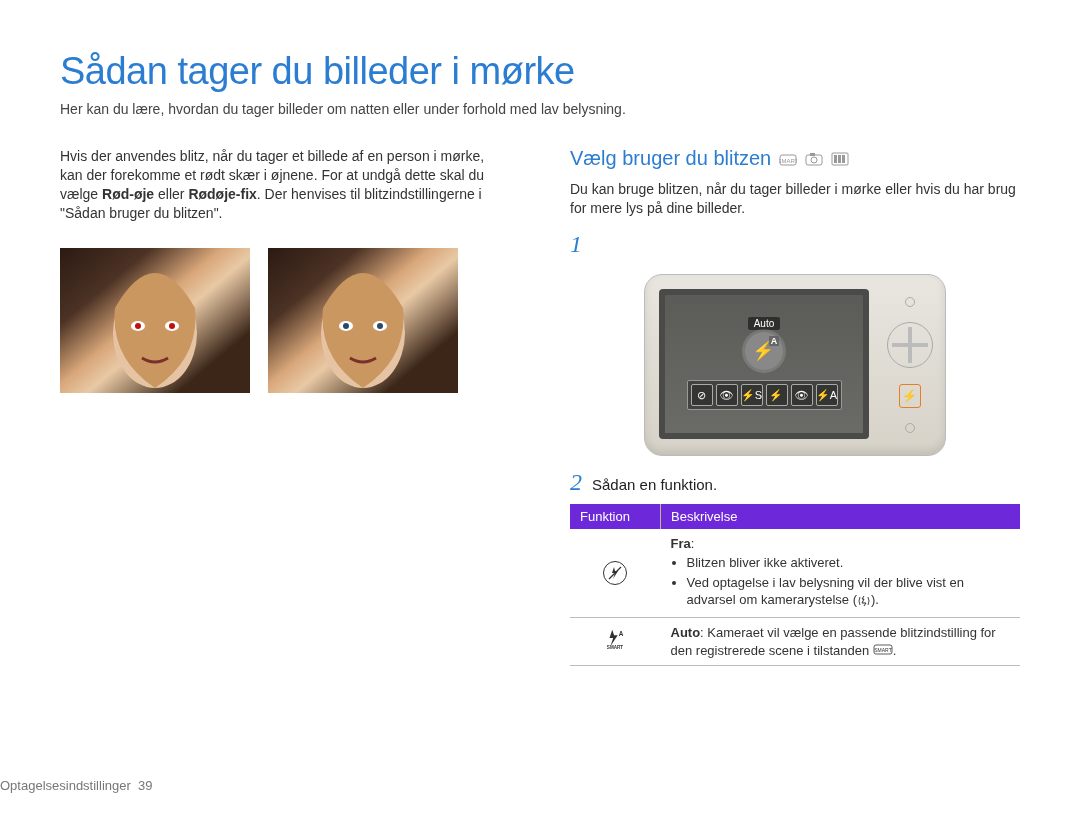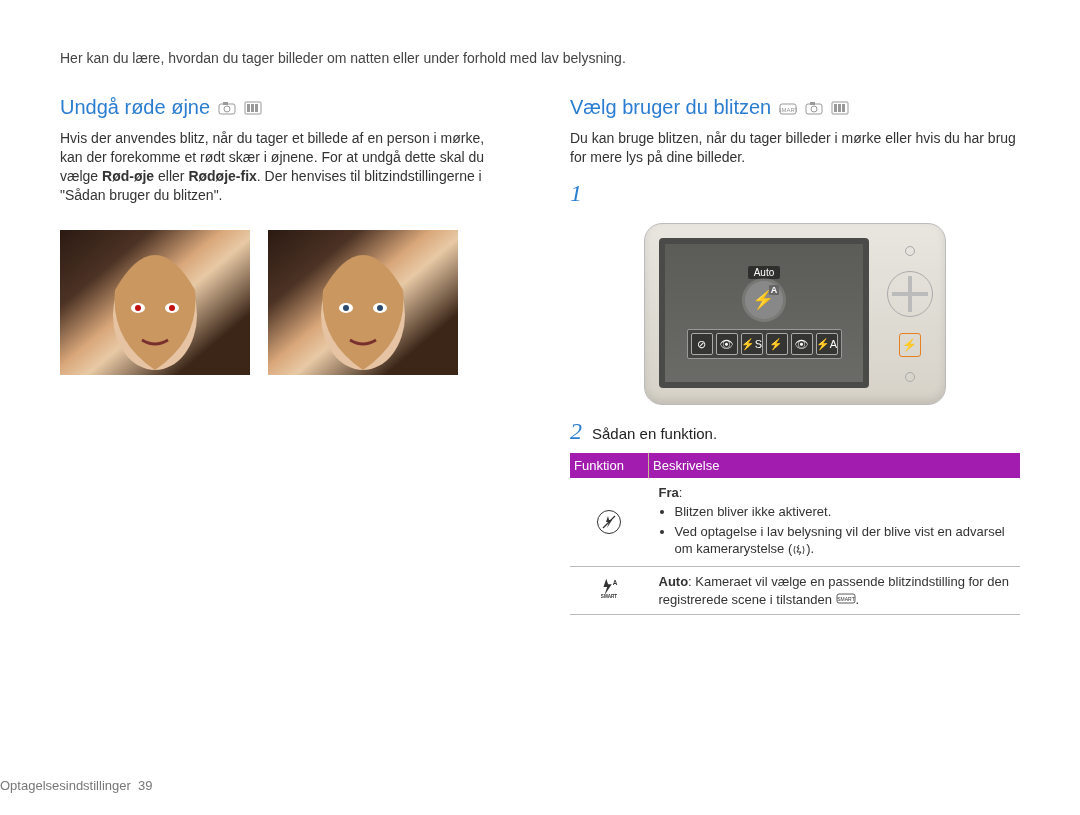--- a/index.html
+++ b/index.html
@@ -206,25 +206,25 @@
   }
 
   
   table.func {
     width: 100%;
     border-collapse: collapse;
     font-size: 13px;
     margin-top: 6px;
   }
   table.func th {
-    background: #a21caf;
+    background: #6d28d9;
     color:#fff;
     font-weight:400;
     text-align:left;
-    padding:5px 4px;
+    padding:5px 10px;
     border-right: 1px solid #c7b694;
   }
   table.func th:last-child { border-right:none; }
   table.func td {
     padding:6px 10px;
     border-bottom:1px solid #bbb;
     vertical-align: top;
     line-height:1.35;
   }
   table.func td.iconcell {
@@ -267,43 +267,26 @@
     bottom:22px;
     left:0;right:0;
     font-size:13px;
     color:#777;
   }
 </style>
 </head>
 <body>
 
 <div class="page">
+  <h1 class="title">Sådan tager du billeder i mørke</h1>
   <div class="intro">Her kan du lære, hvordan du tager billeder om natten eller under forhold med lav belysning.</div>
 
   <div class="columns">
 
     <div class="col">
-      <h2 class="subhead">
-        <span>Undgå røde øjne</span>
-        <span class="mode-icon">
-          <svg width="18" height="14" viewBox="0 0 18 14">
-              <rect x="1" y="3" width="16" height="10" rx="2" fill="none" stroke="#999" stroke-width="1"></rect>
-              <rect x="5" y="1" width="5" height="3" fill="#999"></rect>
-              <circle cx="9" cy="8" r="3" fill="none" stroke="#999"></circle>
-            </svg>
-        </span>
-        <span class="mode-icon">
-          <svg width="18" height="14" viewBox="0 0 18 14">
-              <rect x="1" y="1" width="16" height="12" rx="1" fill="none" stroke="#999"></rect>
-              <rect x="3" y="3" width="3" height="8" fill="#999"></rect>
-              <rect x="7" y="3" width="3" height="8" fill="#999"></rect>
-              <rect x="11" y="3" width="3" height="8" fill="#999"></rect>
-            </svg>
-        </span>
-      </h2>
       <div class="para">
         <span>Hvis der anvendes blitz, når du tager et billede af en person i mørke, kan der forekomme et rødt skær i øjnene. For at undgå dette skal du vælge </span><b>Rød-øje</b><span> eller </span><b>Rødøje-fix</b><span>. Der henvises til blitzindstillingerne i "Sådan bruger du blitzen".</span>
       </div>
 
       <div class="photos">
         <div class="photo">
           <svg width="190" height="145" viewBox="0 0 190 145">
             <ellipse cx="95" cy="85" rx="42" ry="55" fill="#e6c4a3"></ellipse>
             <path d="M55 60 Q95 -10 135 60 Q140 110 95 140 Q50 110 55 60" fill="#c9975f"></path>
             <ellipse cx="78" cy="78" rx="7" ry="5" fill="#fff"></ellipse>

